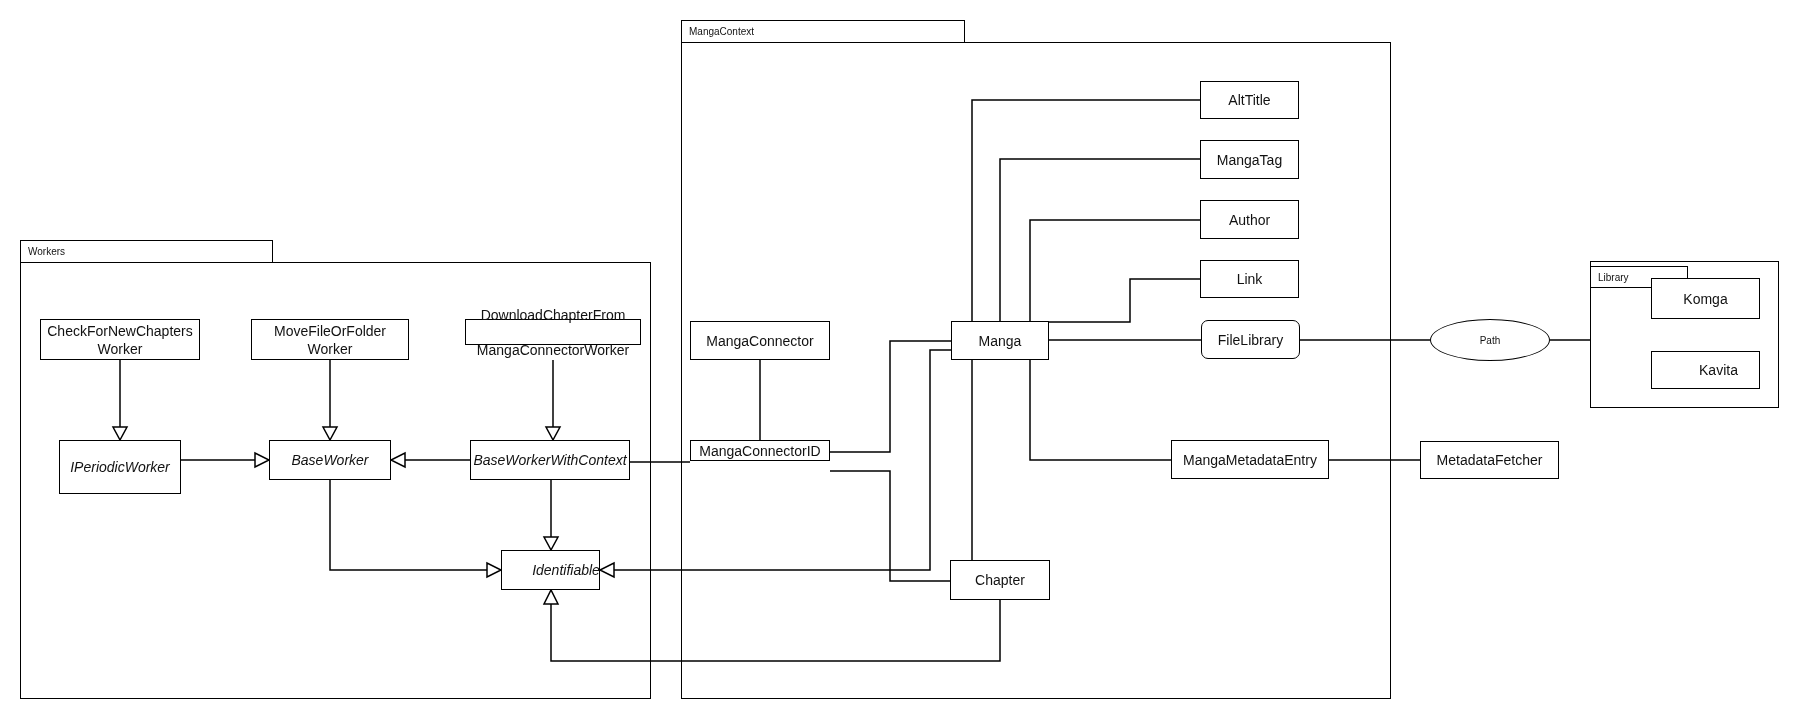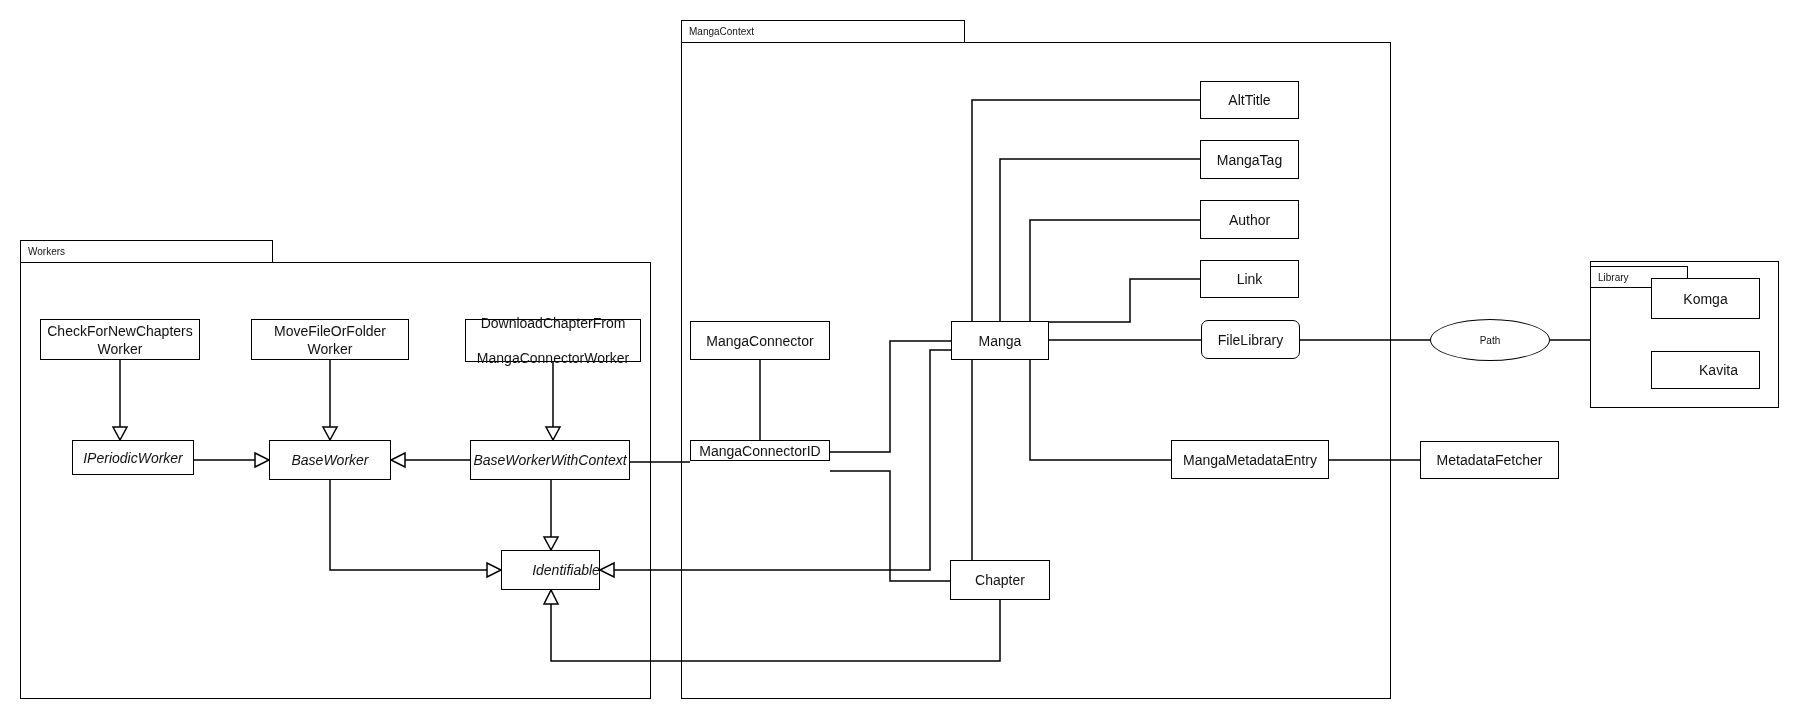--- a/index.html
+++ b/index.html
@@ -143,25 +143,25 @@
   </svg>
 
   <div class="node" style="left:40px;top:319px;width:160px;height:41px;">
     <span>CheckForNewChapters</span>
     <span>Worker</span>
   </div>
   <div class="node" style="left:251px;top:319px;width:158px;height:41px;">
     <span>MoveFileOrFolder</span>
     <span>Worker</span>
   </div>
-  <div class="node" style="left:465px;top:319px;width:176px;height:43px;gap:17px;">
+  <div class="node" style="left:465px;top:319px;width:176px;height:26px;gap:17px;">
     <span>DownloadChapterFrom</span>
     <span>MangaConnectorWorker</span>
   </div>
-  <div class="node abstract" style="left:59px;top:440px;width:122px;height:35px;margin-left:13px;">
+  <div class="node abstract" style="left:59px;top:440px;width:122px;height:54px;">
     <span>IPeriodicWorker</span>
   </div>
   <div class="node abstract" style="left:269px;top:440px;width:122px;height:40px;">
     <span>BaseWorker</span>
   </div>
   <div class="node abstract" style="left:470px;top:440px;width:160px;height:40px;">
     <span>BaseWorkerWithContext</span>
   </div>
   <div class="node abstract" style="left:501px;top:550px;width:99px;height:40px;padding-left:31px;">
     <span>Identifiable</span>

